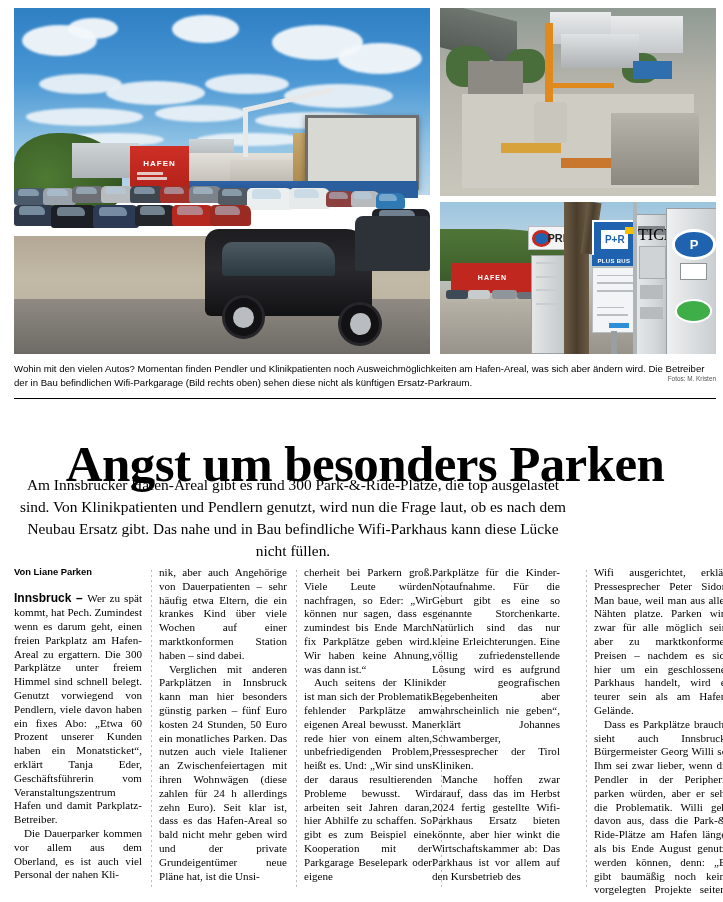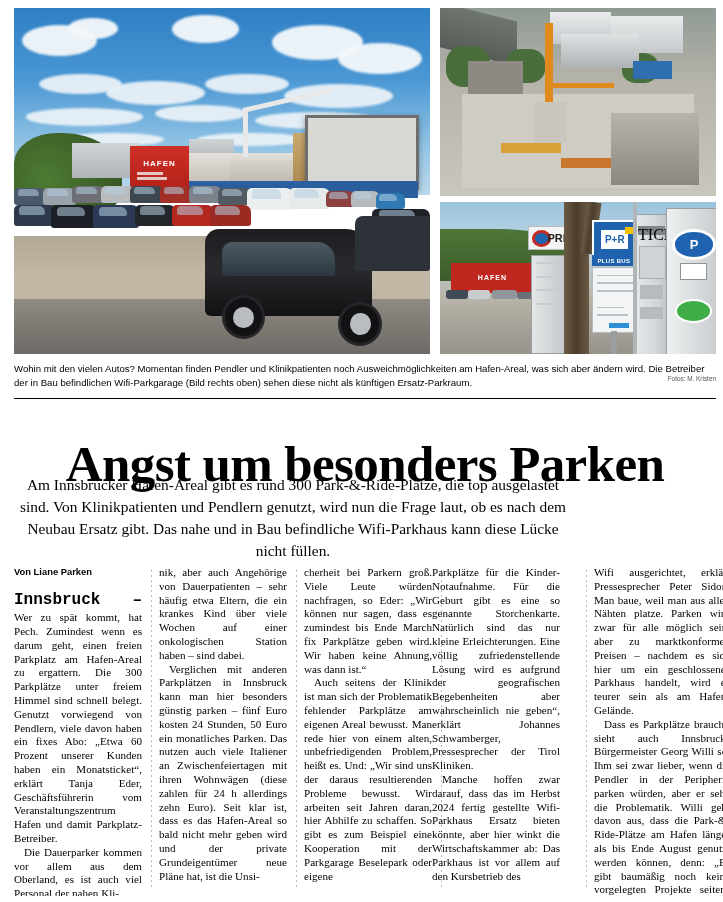--- a/index.html
+++ b/index.html
@@ -239,23 +239,23 @@
     text-align:left;
     margin:0 0 14px 0;
     line-height:1.2;
   }
   .col p {
     margin:0;
     text-indent:10px;
   }
   .col p.first { text-indent:0; }
   .dateline {
-    font-family:Liberation Mono, monospace;
+    font-family:Liberation Sans, sans-serif;
     font-weight:bold;
-    font-size:16px;
+    font-size:12px;
   }
   .col.c5 { font-size:11.1px; }
 </style>
 </head>
 <body>
 
 <div class="page">
 
   <div class="photo-block">
 
@@ -433,21 +433,21 @@
     <div class="col-divider d3"></div>
     <div class="col-divider d4"></div>
 
     <div class="col c1">
       <div class="byline">Von Liane Parken</div>
       <p class="first"><span class="dateline">Innsbruck – </span><span>Wer zu spät kommt, hat Pech. Zumindest wenn es darum geht, einen freien Parkplatz am Hafen-Areal zu ergattern. Die 300 Parkplätze unter freiem Himmel sind schnell belegt. Genutzt vorwiegend von Pendlern, viele davon haben ein fixes Abo: „Etwa 60 Prozent unserer Kunden haben ein Monatsticket“, erklärt Tanja Eder, Geschäftsführerin vom Veranstaltungszentrum Hafen und damit Parkplatz-Betreiber.</span></p>
       <p><span>Die Dauerparker kommen vor allem aus dem Oberland, es ist auch viel Personal der nahen Kli-</span></p>
     </div>
 
     <div class="col c2">
-      <p class="first"><span>nik, aber auch Angehörige von Dauerpatienten – sehr häufig etwa Eltern, die ein krankes Kind über viele Wochen auf einer onkologischen Station haben – sind dabei.</span></p>
+      <p class="first"><span>nik, aber auch Angehörige von Dauerpatienten – sehr häufig etwa Eltern, die ein krankes Kind über viele Wochen auf einer marktkonformen Station haben – sind dabei.</span></p>
       <p><span>Verglichen mit anderen Parkplätzen in Innsbruck kann man hier besonders günstig parken – fünf Euro kosten 24 Stunden, 50 Euro ein monatliches Parken. Das nutzen auch viele Italiener an Zwischenfeiertagen mit ihren Wohnwägen (diese zahlen für 24 h allerdings zehn Euro). Seit klar ist, dass es das Hafen-Areal so bald nicht mehr geben wird und der private Grundeigentümer neue Pläne hat, ist die Unsi-</span></p>
     </div>
 
     <div class="col c3">
       <p class="first"><span>cherheit bei Parkern groß. Viele Leute würden nachfragen, so Eder: „Wir können nur sagen, dass es zumindest bis Ende March fix Parkplätze geben wird. Wir haben keine Ahnung, was dann ist.“</span></p>
       <p><span>Auch seitens der Klinik ist man sich der Problematik fehlender Parkplätze am eigenen Areal bewusst. Man rede hier von einem alten, unbefriedigenden Problem, heißt es. Und: „Wir sind uns der daraus resultierenden Probleme bewusst. Wir arbeiten seit Jahren daran, hier Abhilfe zu schaffen. So gibt es zum Beispiel eine Kooperation mit der Parkgarage Beselepark oder eigene</span></p>
     </div>
 
     <div class="col c4">
       <p class="first"><span>Parkplätze für die Kinder-Notaufnahme. Für die Geburt gibt es eine so genannte Storchenkarte. Natürlich sind das nur kleine Erleichterungen. Eine völlig zufriedenstellende Lösung wird es aufgrund der geografischen Begebenheiten aber wahrscheinlich nie geben“, erklärt Johannes Schwamberger, Pressesprecher der Tirol Kliniken.</span></p>

